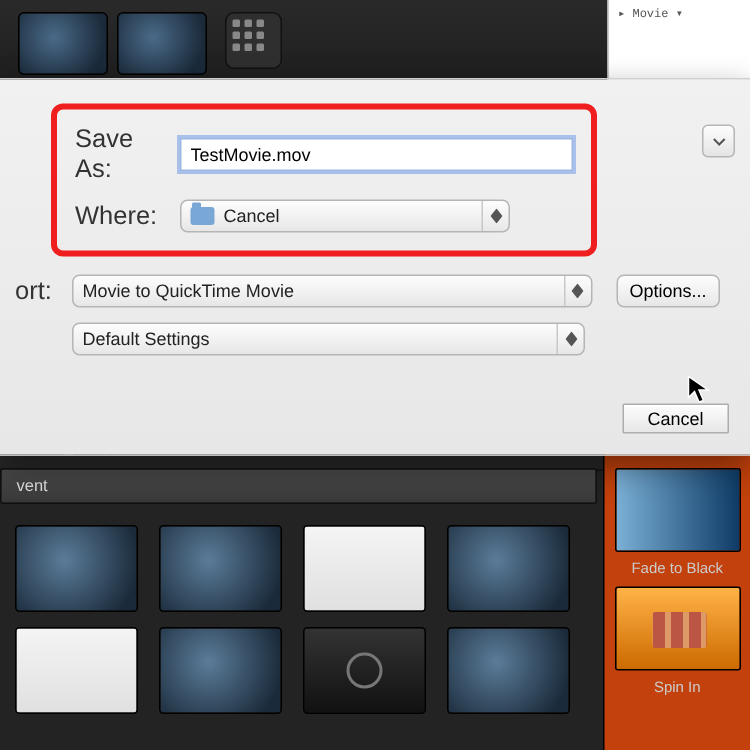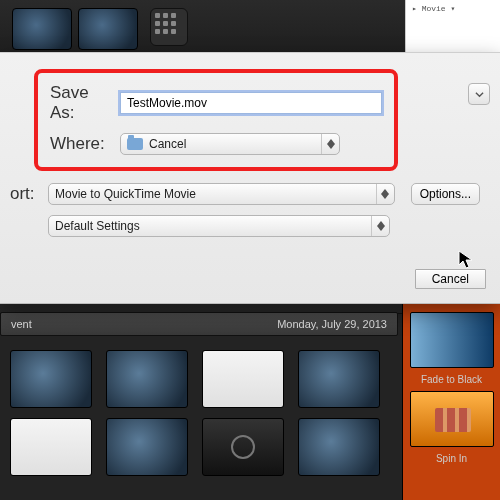--- a/index.html
+++ b/index.html
@@ -202,21 +202,20 @@
     </svg>
   <svg width="16" height="16">
       <circle cx="8" cy="8" r="5" fill="none" stroke="#888" stroke-width="1.5"></circle>
       <path d="M8 8l4-4" stroke="#888"></path>
     </svg>
 </div>
 
 <div class="event-bar">
   <span>vent</span>
   <span class="flex"></span>
-  <span>Monday, July 29, 2013</span>
 </div>
 
 <div class="thumbs">
   <div class="th"></div>
   <div class="th"></div>
   <div class="th doc"></div>
   <div class="th"></div>
   <div class="th doc"></div>
   <div class="th"></div>
   <div class="th app"></div>

